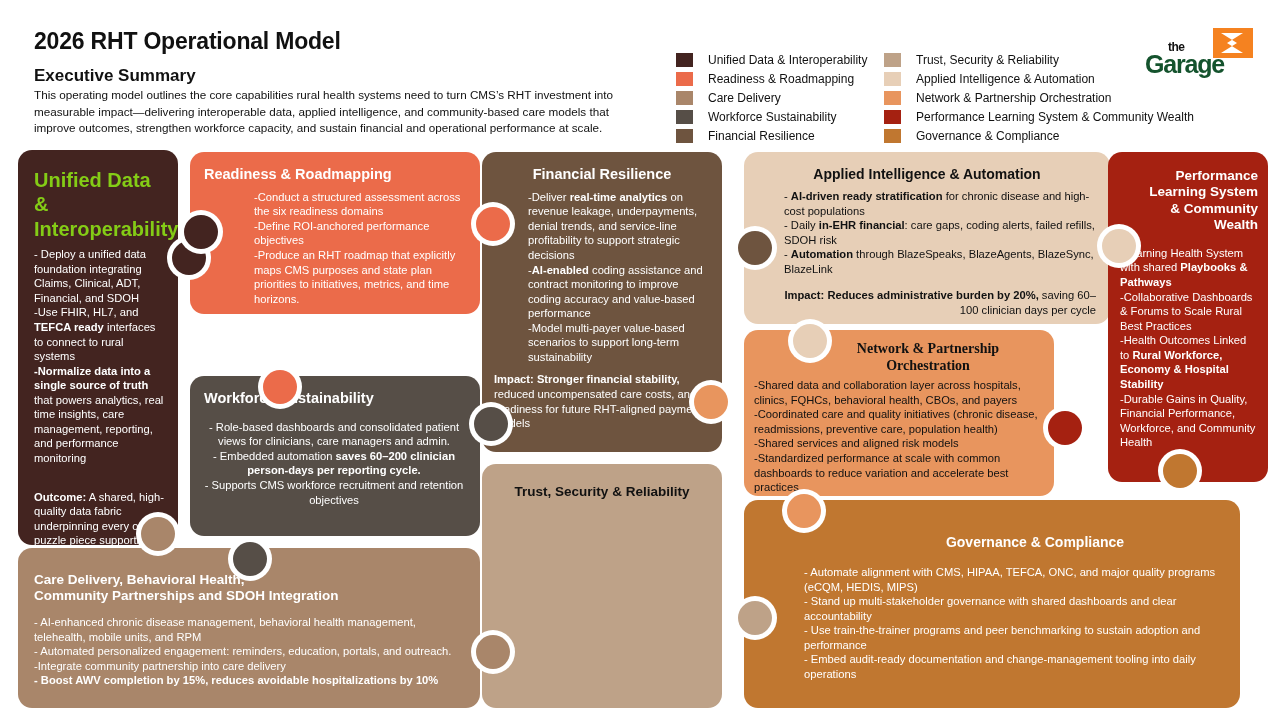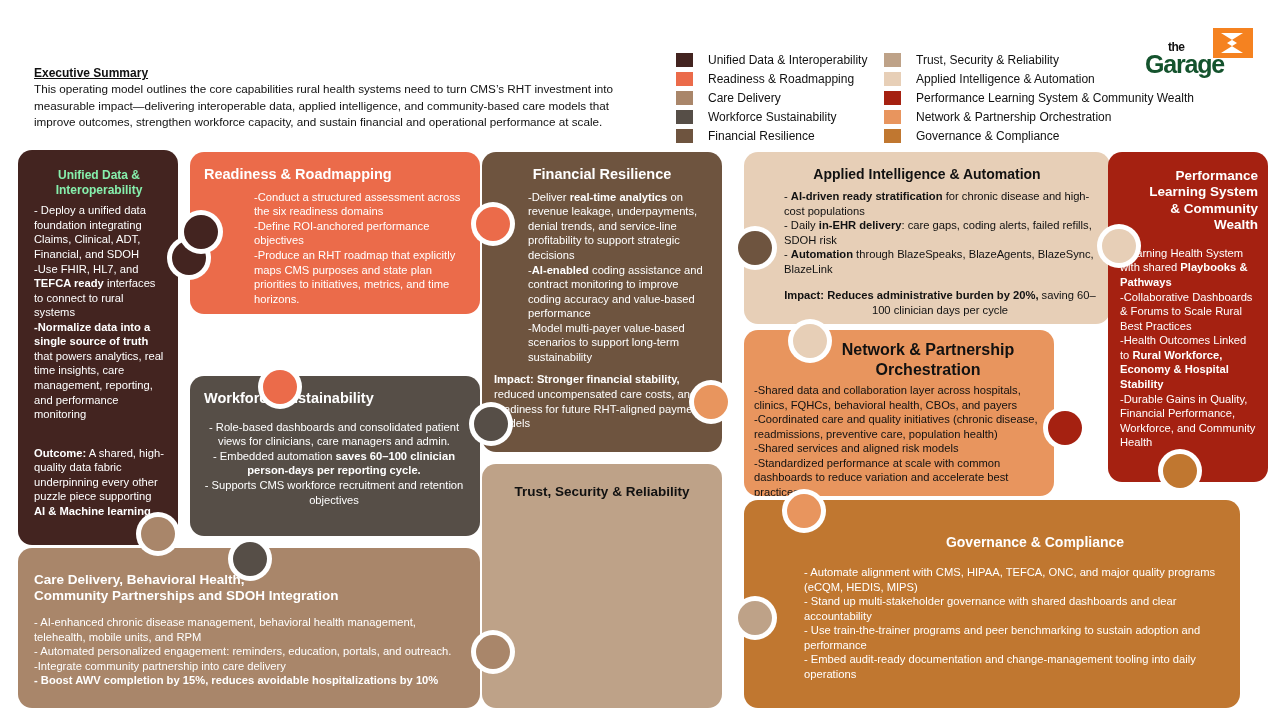--- a/index.html
+++ b/index.html
@@ -9,21 +9,21 @@
     -webkit-font-smoothing:antialiased;
   }
   #stage{position:relative;width:1280px;height:720px;}
 
   
   #title{
     position:absolute;left:34px;top:28px;
     font-size:23px;font-weight:bold;letter-spacing:-0.2px;color:#111;
   }
   #exec{position:absolute;left:34px;top:66px;width:600px;}
-  #exec .eh{font-size:12px;font-weight:bold;color:#111;margin-bottom:1px;text-decoration:underline;}
+  #exec .eh{font-size:17px;font-weight:bold;color:#111;margin-bottom:1px;}
   #exec .eb{font-size:11.7px;line-height:16.5px;color:#111;}
 
   
   #legend{position:absolute;left:676px;top:50px;width:460px;}
   .legcol{position:absolute;top:0;}
   .legcol.c1{left:0;}
   .legcol.c2{left:208px;}
   .legrow{display:flex;align-items:center;height:19px;}
   .legsw{width:17px;height:14px;flex:0 0 17px;margin-right:7px;}
   .legtx{font-size:12px;color:#111;white-space:nowrap;padding-left:8px;}
@@ -53,20 +53,21 @@
   .knob{position:absolute;border-radius:50%;}
   .knobring{position:absolute;border-radius:50%;background:#ffffff;}
 
   .wrap{position:relative;z-index:2;}
 </style>
 </head>
 <body>
 
 <div id="stage">
 
+  <div id="title">2026 RHT Operational Model</div>
   <div id="exec">
     <div class="eh">Executive Summary</div>
     <div class="eb">This operating model outlines the core capabilities rural health systems need to turn CMS’s RHT investment into measurable impact—delivering interoperable data, applied intelligence, and community-based care models that improve outcomes, strengthen workforce capacity, and sustain financial and operational performance at scale.</div>
   </div>
 
   <div id="legend">
     <div class="legcol c1">
         <div class="legrow">
           <span class="legsw" style="background: rgb(67, 36, 32);"></span>
           <span class="legtx">Unified Data &amp; Interoperability</span>
@@ -91,26 +92,26 @@
     <div class="legcol c2">
         <div class="legrow">
           <span class="legsw" style="background: rgb(190, 162, 136);"></span>
           <span class="legtx">Trust, Security &amp; Reliability</span>
         </div>
         <div class="legrow">
           <span class="legsw" style="background: rgb(231, 207, 183);"></span>
           <span class="legtx">Applied  Intelligence &amp; Automation</span>
         </div>
         <div class="legrow">
+          <span class="legsw" style="background: rgb(232, 149, 94);"></span>
+          <span class="legtx">Network &amp; Partnership Orchestration</span>
+        </div>
+        <div class="legrow">
           <span class="legsw" style="background: rgb(165, 33, 17);"></span>
           <span class="legtx">Performance Learning System &amp; Community Wealth</span>
-        </div>
-        <div class="legrow">
-          <span class="legsw" style="background: rgb(232, 149, 94);"></span>
-          <span class="legtx">Network &amp; Partnership Orchestration</span>
         </div>
         <div class="legrow">
           <span class="legsw" style="background: rgb(192, 119, 48);"></span>
           <span class="legtx">Governance &amp; Compliance</span>
         </div>
       </div>
   </div>
 
   <div id="logo">
     <div class="mark">
@@ -118,35 +119,35 @@
         <path d="M8 5 L30 5 L14 15 L30 25 L8 25 L24 15 Z" fill="#ffffff"></path>
       </svg>
     </div>
     <div class="the">the</div>
     <div class="garage">Garage</div>
   </div>
 
   <div id="pieces">
       <div class="piece" style="left: 18px; top: 150px; width: 160px; height: 395px; background: rgb(67, 36, 32); border-radius: 14px; padding: 18px 14px 0px 16px;">
         <div class="wrap">
-          <div class="h" style="font-size: 12px; color: #86efac; text-align: center;">Unified Data &amp;<br>Interoperability</div>
+          <div class="h" style="font-size: 20px; color: #84cc16; text-align: left;">Unified Data &amp;<br>Interoperability</div>
           <div class="b" style="font-size: 11.2px; color: rgb(255, 255, 255); text-align: left; margin-top: 6px;">- Deploy a unified data foundation integrating Claims, Clinical, ADT, Financial, and SDOH<br>-Use FHIR, HL7, and <b>TEFCA ready</b> interfaces to connect to rural systems<br><b>-Normalize data into a single source of truth</b> that powers analytics, real time insights, care management, reporting, and performance monitoring</div>
           <div class="b" style="font-size: 11.2px; color: rgb(255, 255, 255); text-align: left; margin-top: 24px;"><b>Outcome:</b> A shared, high-quality data fabric underpinning every other puzzle piece supporting <b>AI &amp; Machine learning</b></div>
         </div>
       </div>
       <div class="piece" style="left: 190px; top: 152px; width: 290px; height: 162px; background: rgb(235, 107, 74); border-radius: 14px; padding: 14px 16px 0px 14px;">
         <div class="wrap">
           <div class="h" style="font-size: 14.5px; color: rgb(255, 255, 255); text-align: left;">Readiness &amp; Roadmapping</div>
           <div class="b" style="font-size: 11.2px; color: rgb(255, 255, 255); text-align: left; margin-top: 6px; padding-left: 50px;">-Conduct a structured assessment across the six readiness domains<br>-Define ROI-anchored performance objectives<br>-Produce an RHT roadmap that explicitly maps CMS purposes and state plan priorities to initiatives, metrics, and time horizons.</div>
         </div>
       </div>
       <div class="piece" style="left: 190px; top: 376px; width: 290px; height: 160px; background: rgb(86, 78, 71); border-radius: 14px; padding: 14px 16px 0px 14px;">
         <div class="wrap">
           <div class="h" style="font-size: 14.5px; color: rgb(255, 255, 255); text-align: left;">Workforce Sustainability</div>
-          <div class="b" style="font-size: 11.2px; color: rgb(255, 255, 255); text-align: center; margin-top: 12px;">- Role-based dashboards and consolidated patient views for clinicians, care managers and admin.<br>- Embedded automation <b>saves 60–100 clinician person-days per reporting  cycle.</b><br>- Supports CMS workforce recruitment and retention objectives</div>
+          <div class="b" style="font-size: 11.2px; color: rgb(255, 255, 255); text-align: center; margin-top: 12px;">- Role-based dashboards and consolidated patient views for clinicians, care managers and admin.<br>- Embedded automation <b>saves 60–200 clinician person-days per reporting  cycle.</b><br>- Supports CMS workforce recruitment and retention objectives</div>
         </div>
       </div>
       <div class="piece" style="left: 18px; top: 548px; width: 462px; height: 160px; background: rgb(169, 134, 106); border-radius: 14px; padding: 24px 16px 0px;">
         <div class="wrap">
           <div class="h" style="font-size: 13.5px; color: rgb(255, 255, 255); text-align: left;">Care Delivery, Behavioral Health,<br>Community Partnerships and SDOH Integration</div>
           <div class="b" style="font-size: 11.2px; color: rgb(255, 255, 255); text-align: left; margin-top: 10px;">- AI-enhanced chronic disease management, behavioral health management, telehealth, mobile units, and RPM<br>- Automated personalized engagement: reminders, education, portals, and outreach.<br>-Integrate community partnership into care delivery<br><b>- Boost  AWV completion  by 15%, reduces avoidable  hospitalizations  by 10%</b></div>
         </div>
       </div>
       <div class="piece" style="left: 482px; top: 152px; width: 240px; height: 300px; background: rgb(110, 84, 63); border-radius: 14px; padding: 14px 12px 0px;">
         <div class="wrap">
@@ -156,27 +157,27 @@
         </div>
       </div>
       <div class="piece" style="left: 482px; top: 464px; width: 240px; height: 244px; background: rgb(190, 162, 136); border-radius: 14px; padding: 20px 12px 0px;">
         <div class="wrap">
           <div class="h" style="font-size: 13.5px; color: rgb(17, 17, 17); text-align: center;">Trust, Security &amp; Reliability</div>
         </div>
       </div>
       <div class="piece" style="left: 744px; top: 152px; width: 366px; height: 172px; background: rgb(231, 207, 183); border-radius: 14px; padding: 14px 14px 0px;">
         <div class="wrap">
           <div class="h" style="font-size: 14px; color: rgb(17, 17, 17); text-align: center;">Applied Intelligence &amp; Automation</div>
-          <div class="b" style="font-size: 11.2px; color: rgb(17, 17, 17); text-align: left; margin-top: 6px; padding-left: 26px;">- <b>AI-driven  ready stratification</b> for chronic disease and high-cost populations<br>- Daily <b>in-EHR delivery</b>: care gaps, coding alerts, failed refills, SDOH risk<br>- <b>Automation</b>  through BlazeSpeaks, BlazeAgents, BlazeSync, BlazeLink</div>
-          <div class="b" style="font-size: 11.2px; color: rgb(17, 17, 17); text-align: center; margin-top: 12px; padding-left: 26px;"><b>Impact: Reduces administrative burden  by 20%,</b> saving 60–100 clinician days per cycle</div>
+          <div class="b" style="font-size: 11.2px; color: rgb(17, 17, 17); text-align: left; margin-top: 6px; padding-left: 26px;">- <b>AI-driven  ready stratification</b> for chronic disease and high-cost populations<br>- Daily <b>in-EHR financial</b>: care gaps, coding alerts, failed refills, SDOH risk<br>- <b>Automation</b>  through BlazeSpeaks, BlazeAgents, BlazeSync, BlazeLink</div>
+          <div class="b" style="font-size: 11.2px; color: rgb(17, 17, 17); text-align: right; margin-top: 12px; padding-left: 26px;"><b>Impact: Reduces administrative burden  by 20%,</b> saving 60–100 clinician days per cycle</div>
         </div>
       </div>
       <div class="piece" style="left: 744px; top: 330px; width: 310px; height: 166px; background: rgb(232, 149, 94); border-radius: 14px; padding: 10px 12px 0px 10px;">
         <div class="wrap">
-          <div class="h" style="font-size: 16px; color: rgb(17, 17, 17); text-align: center; padding-left: 60px;">Network &amp; Partnership<br>Orchestration</div>
+          <div class="h" style="font-size: 14px; color: rgb(17, 17, 17); text-align: center; padding-left: 60px; font-family: Liberation Serif, serif;">Network &amp; Partnership<br>Orchestration</div>
           <div class="b" style="font-size: 11.2px; color: rgb(17, 17, 17); text-align: left; margin-top: 4px;">-Shared data and collaboration layer across hospitals, clinics, FQHCs, behavioral health, CBOs, and payers<br>-Coordinated care and quality initiatives (chronic disease, readmissions, preventive care, population health)<br>-Shared services and aligned risk models<br>-Standardized performance at scale with common dashboards to reduce variation and accelerate best practices</div>
         </div>
       </div>
       <div class="piece" style="left: 1108px; top: 152px; width: 160px; height: 330px; background: rgb(165, 33, 17); border-radius: 14px; padding: 16px 10px 0px 12px;">
         <div class="wrap">
           <div class="h" style="font-size: 13.5px; color: rgb(255, 255, 255); text-align: right;">Performance<br>Learning System<br>&amp; Community<br>Wealth</div>
           <div class="b" style="font-size: 11.2px; color: rgb(255, 255, 255); text-align: left; margin-top: 12px;">-Learning Health System with shared <b>Playbooks &amp; Pathways</b><br>-Collaborative Dashboards &amp; Forums to Scale Rural Best Practices<br>-Health Outcomes Linked to <b>Rural Workforce,  Economy &amp; Hospital Stability</b><br>-Durable Gains in Quality, Financial Performance, Workforce, and Community Health</div>
         </div>
       </div>
       <div class="piece" style="left: 744px; top: 500px; width: 496px; height: 208px; background: rgb(192, 119, 48); border-radius: 14px; padding: 34px 14px 0px 60px;">

